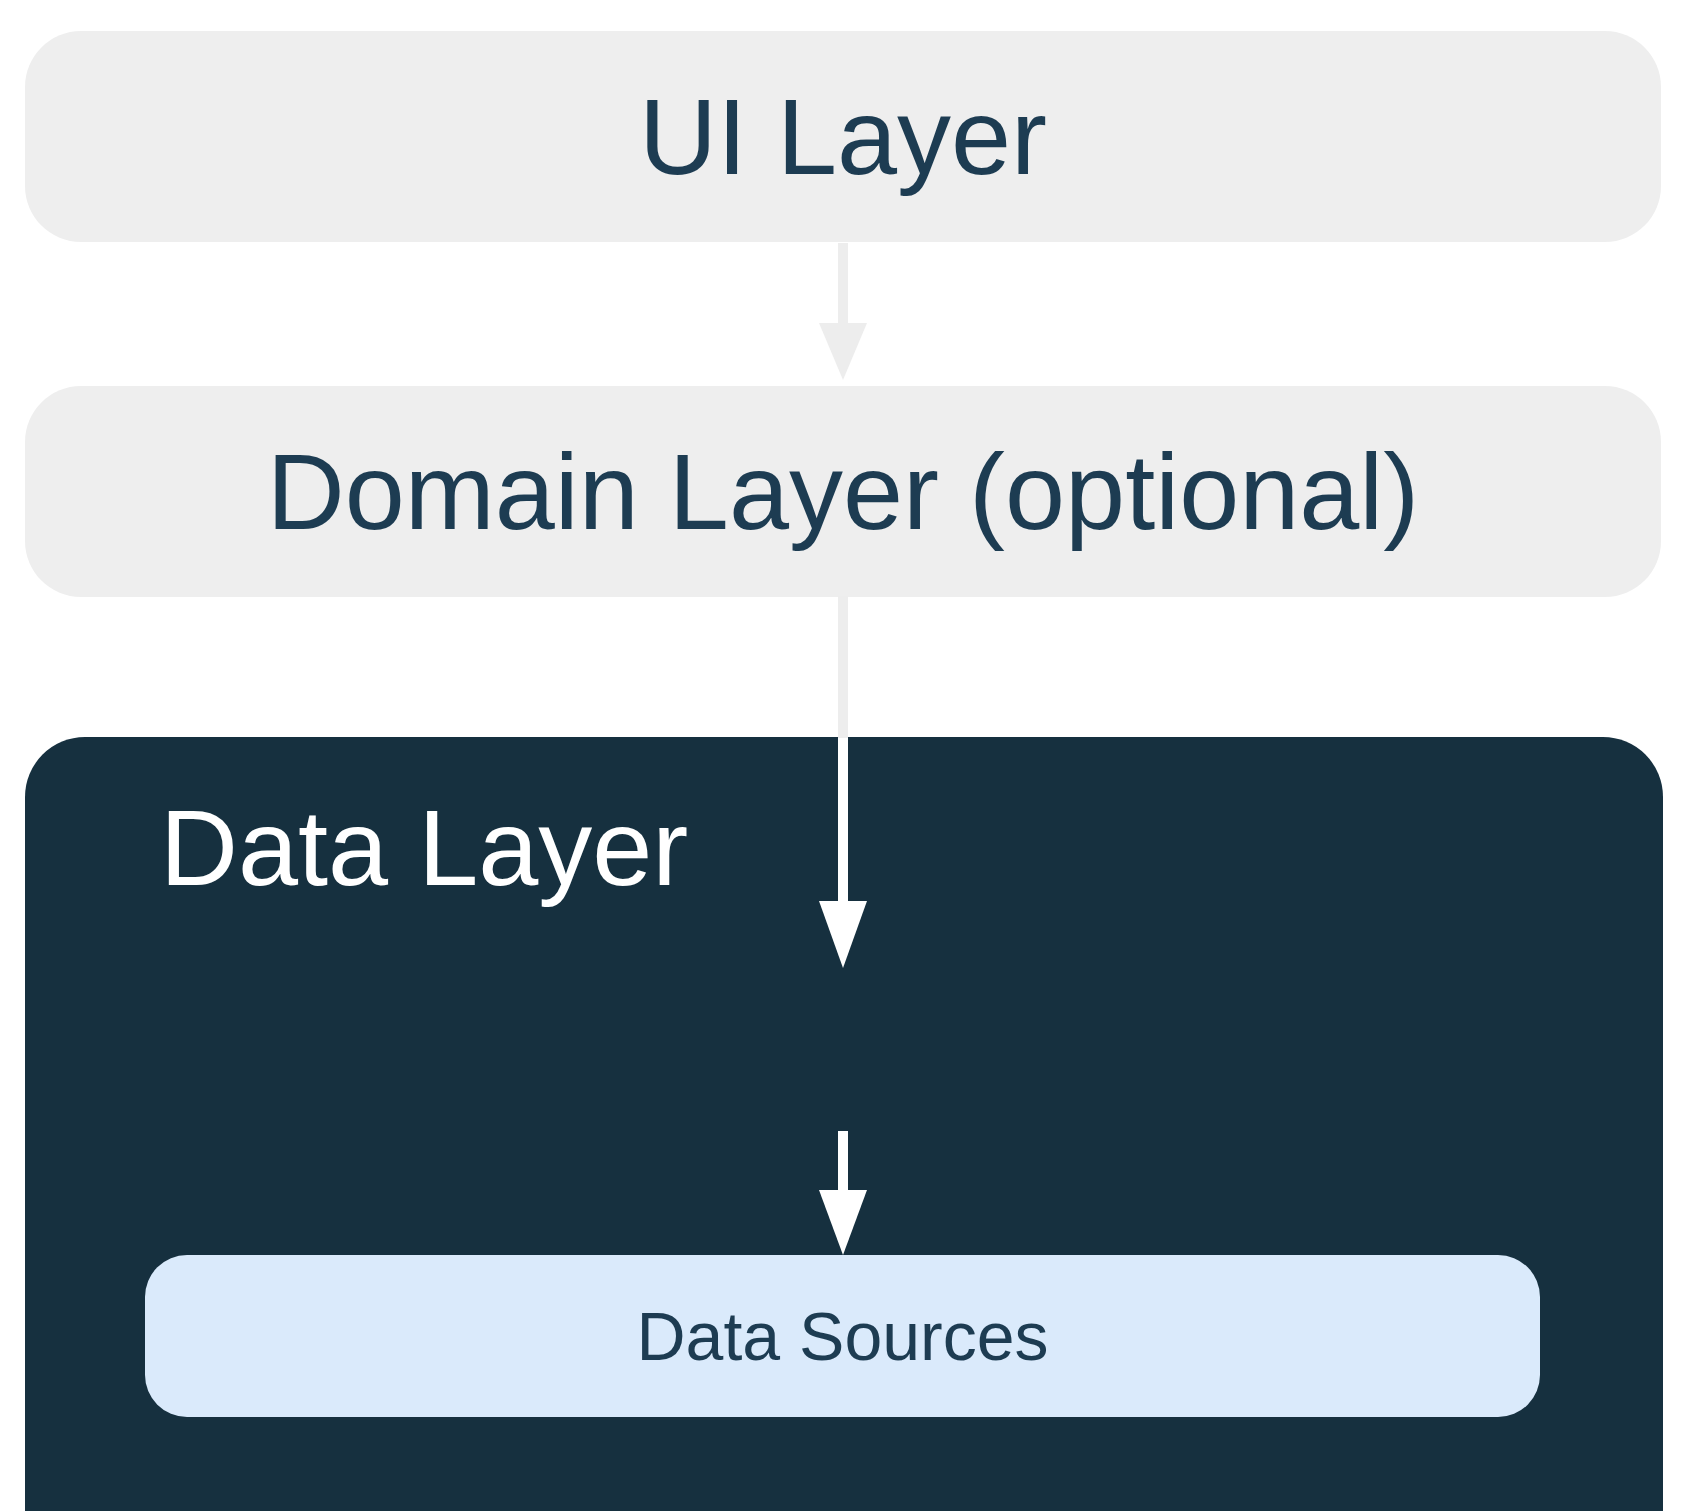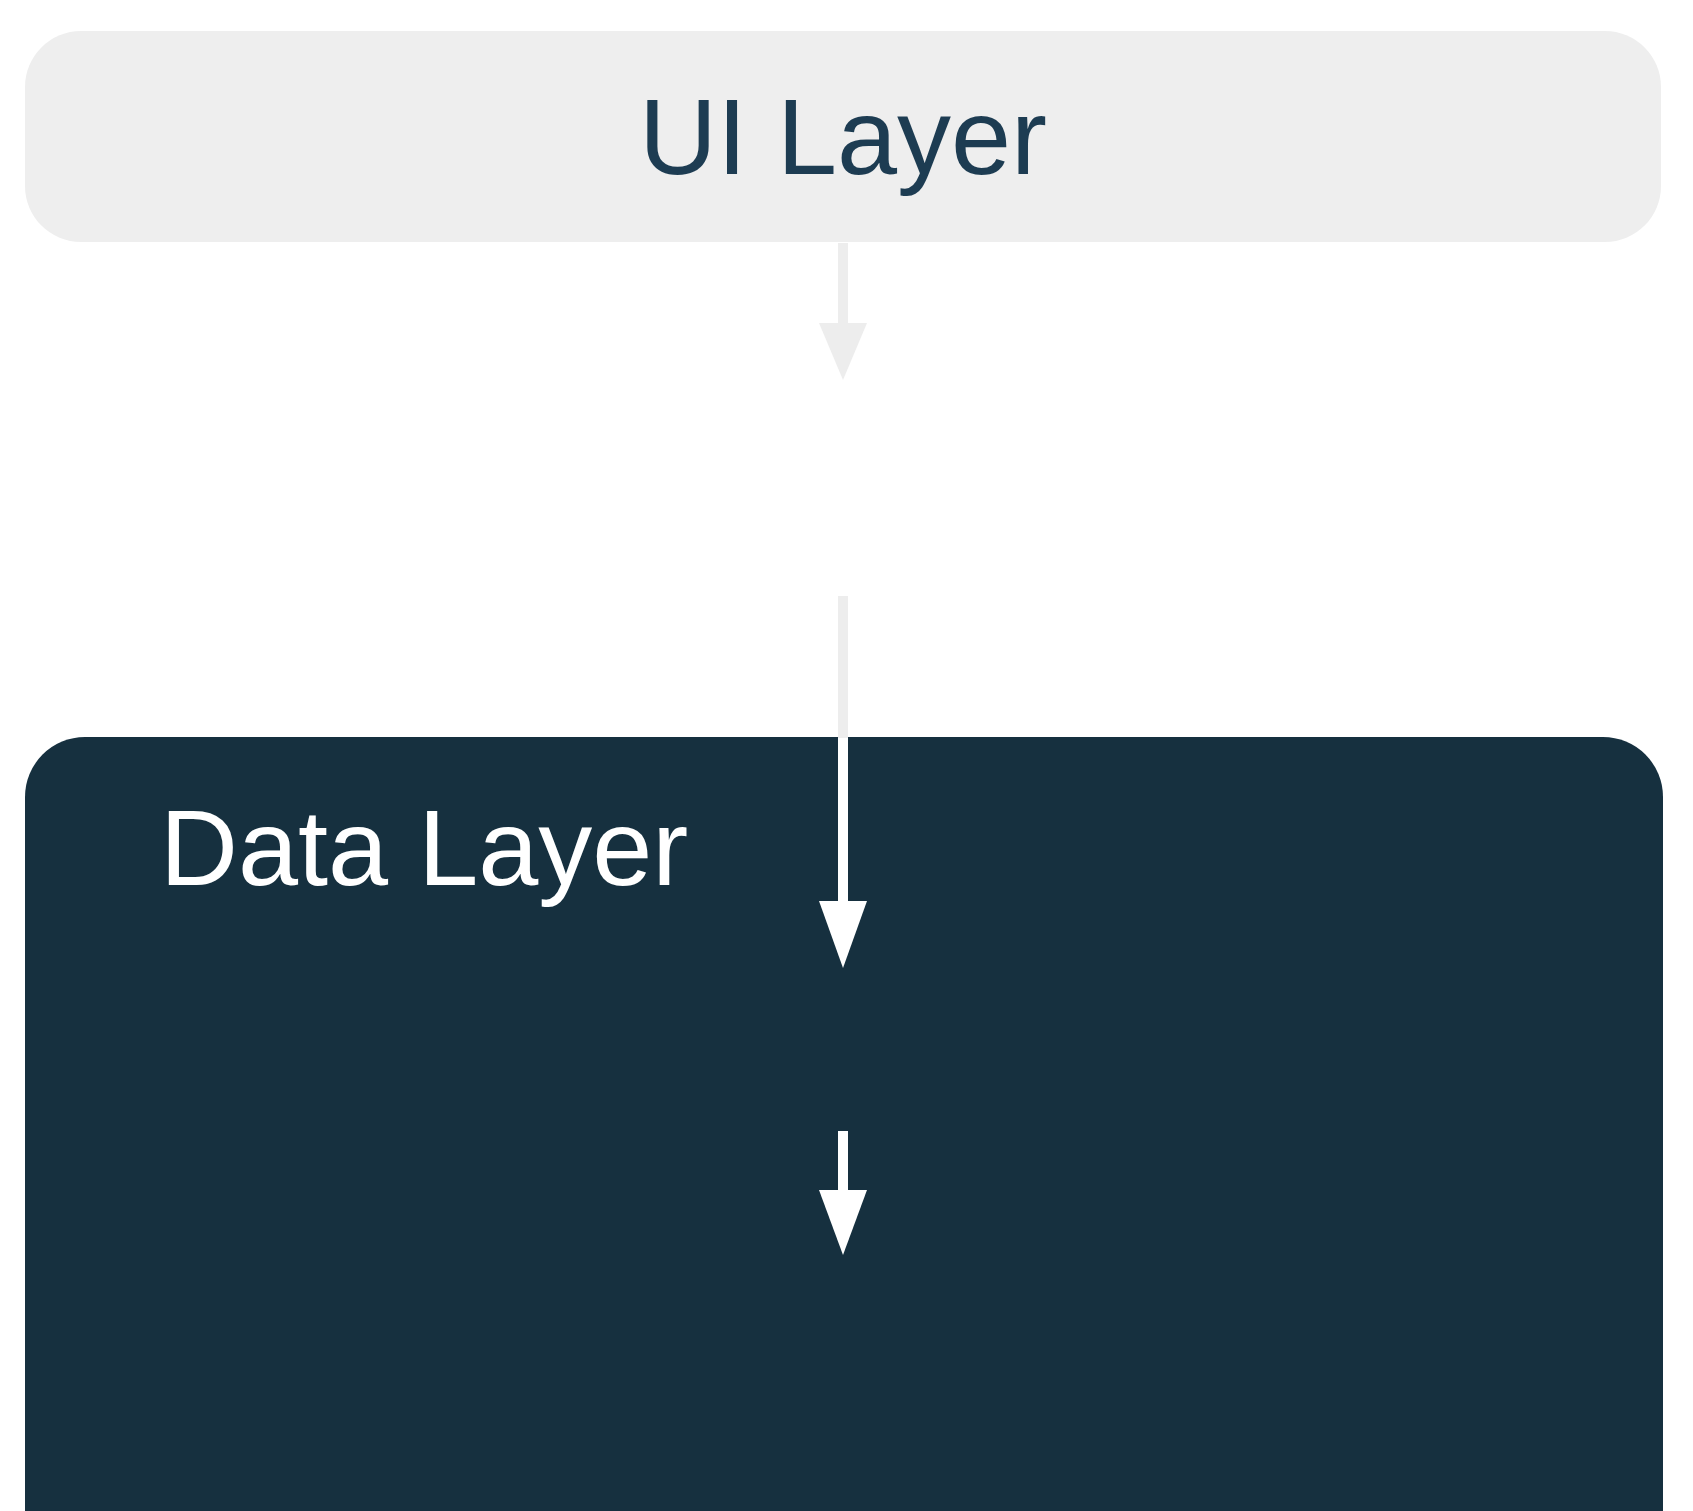--- a/index.html
+++ b/index.html
@@ -109,30 +109,36 @@
 
   <div class="layer-box gray-layer ui-layer">
     <span class="layer-title">UI Layer</span>
   </div>
 
   <svg class="arrow-svg arrow-1" width="50" height="137" viewBox="0 0 50 137" aria-hidden="true">
     <rect class="stem-gray" x="20" y="0" width="10" height="82"></rect>
     <polygon class="head-gray" points="1,80 49,80 25,137"></polygon>
   </svg>
 
+  <div class="layer-box gray-layer domain-layer">
+    <span class="layer-title">Domain Layer (optional)</span>
+  </div>
 
   <div class="data-layer">
     <span class="data-layer-title">Data Layer</span>
 
 
     <svg class="arrow-svg arrow-3" width="50" height="124" viewBox="0 0 50 124" aria-hidden="true">
       <rect class="stem-white" x="20" y="0" width="10" height="62"></rect>
       <polygon class="head-white" points="1,59 49,59 25,124"></polygon>
     </svg>
 
+    <div class="inner-box data-sources-box">
+      <span class="inner-label">Data Sources</span>
+    </div>
   </div>
 
   <svg class="arrow-svg arrow-2" width="50" height="372" viewBox="0 0 50 372" aria-hidden="true">
     <rect class="stem-gray" x="20" y="0" width="10" height="142"></rect>
     <rect class="stem-white" x="20" y="142" width="10" height="167"></rect>
     <polygon class="head-white" points="1,305 49,305 25,372"></polygon>
   </svg>
 
 </div>
 

